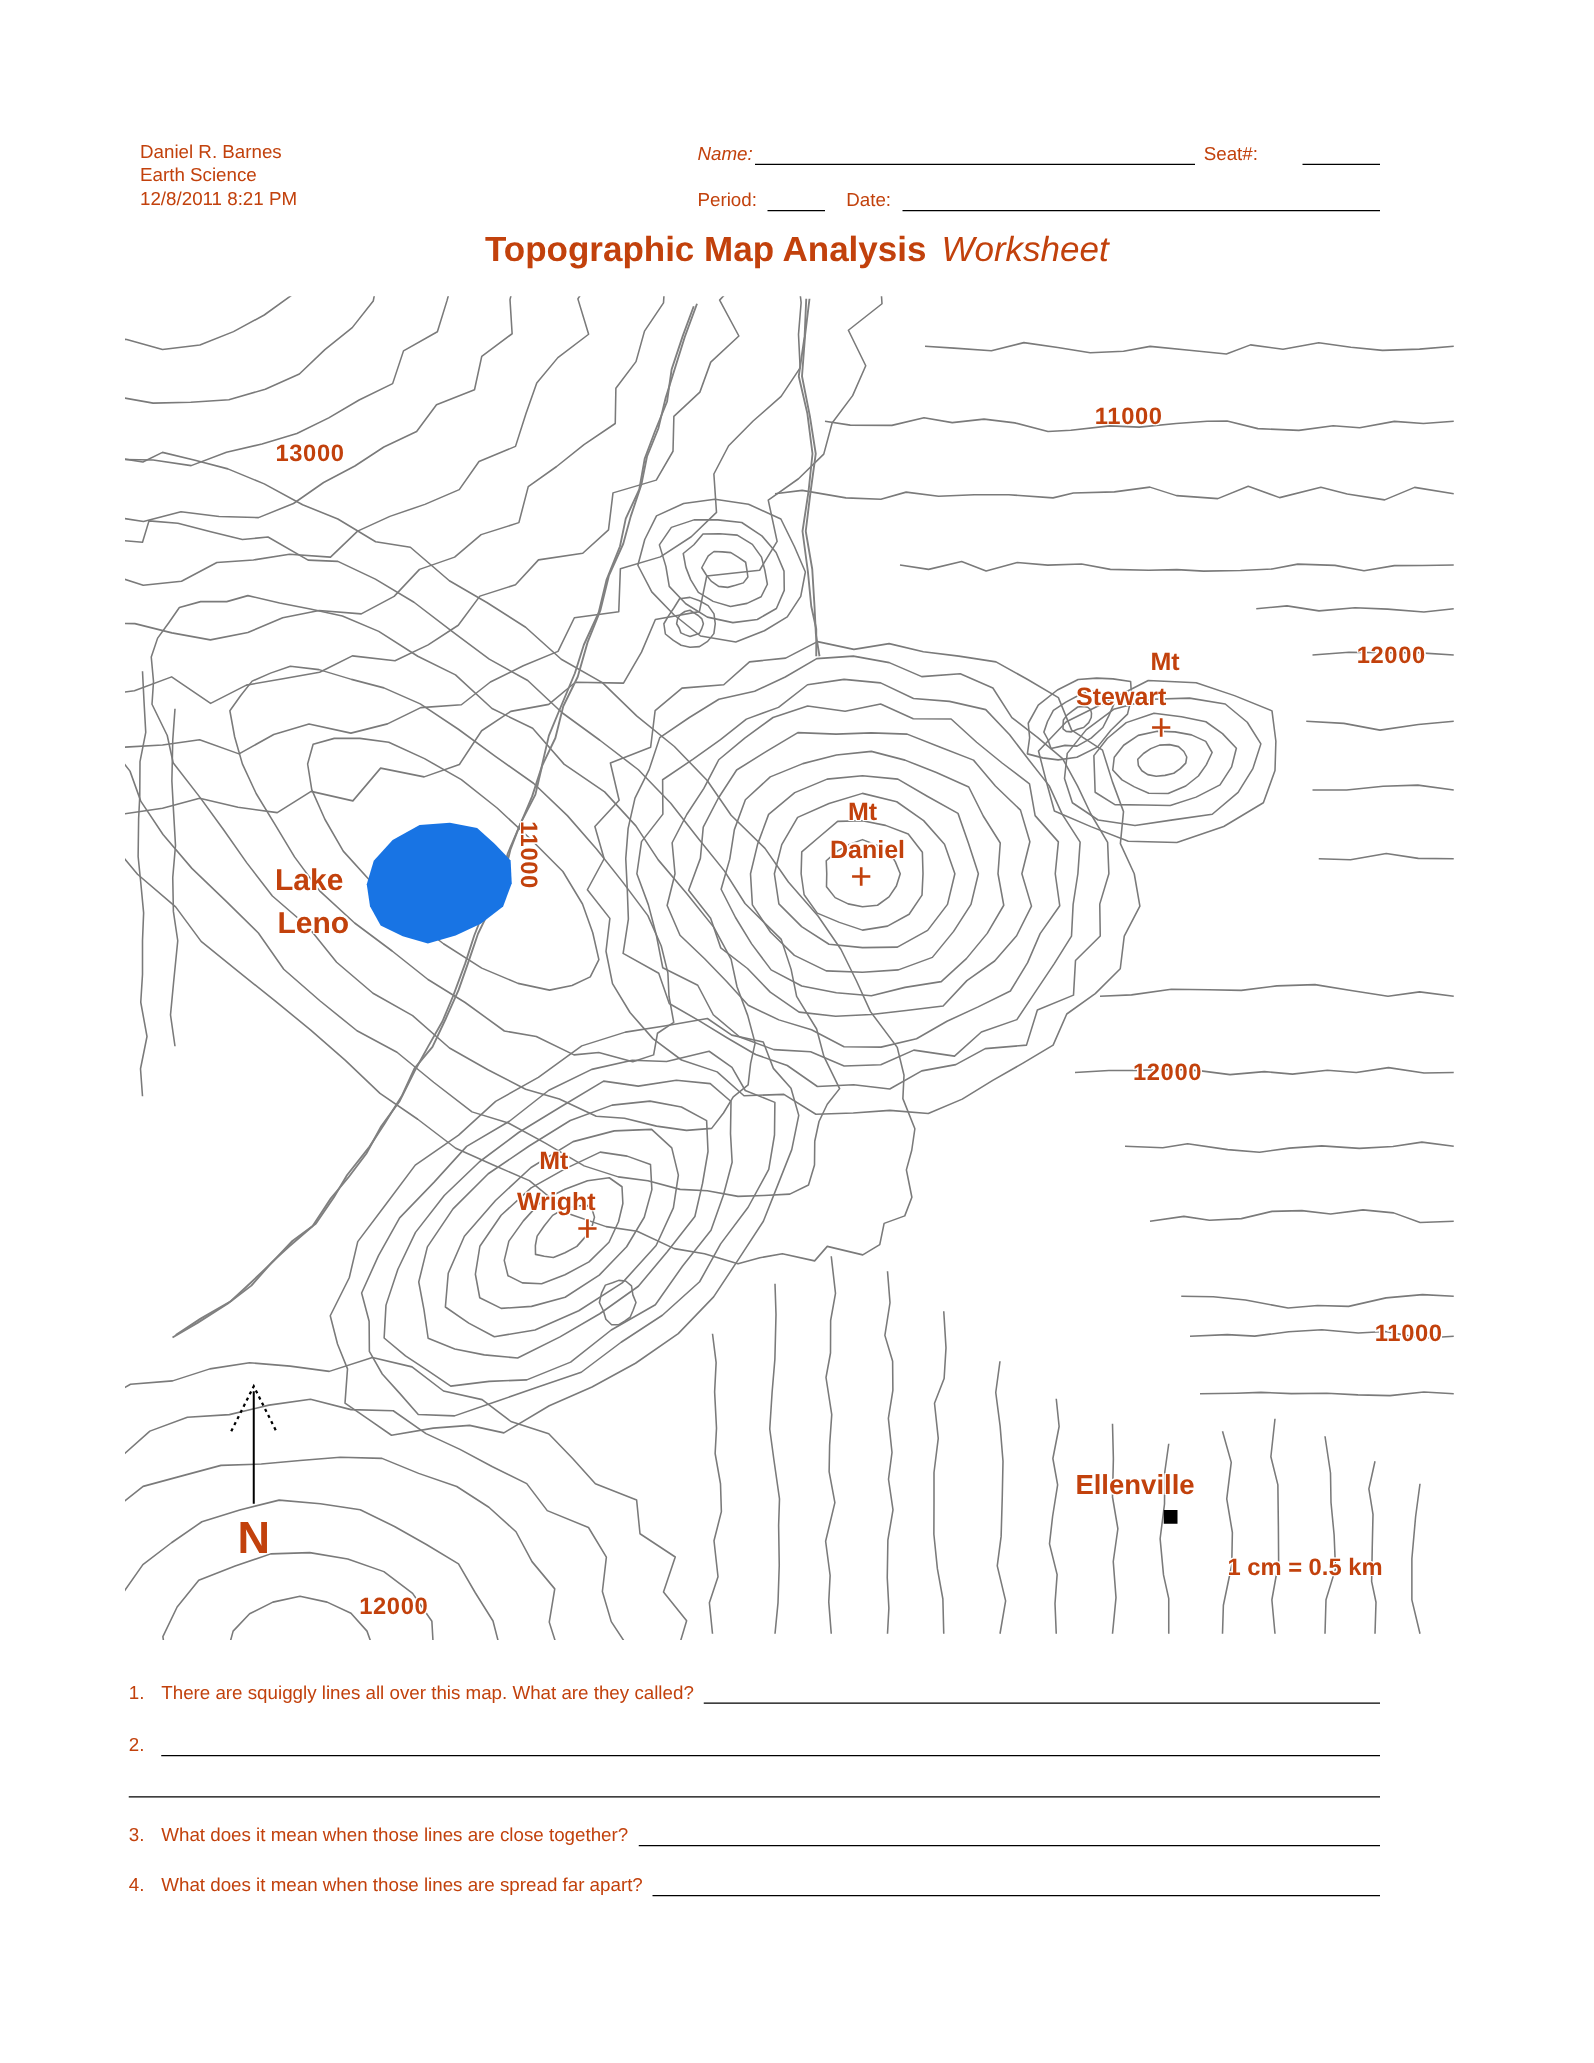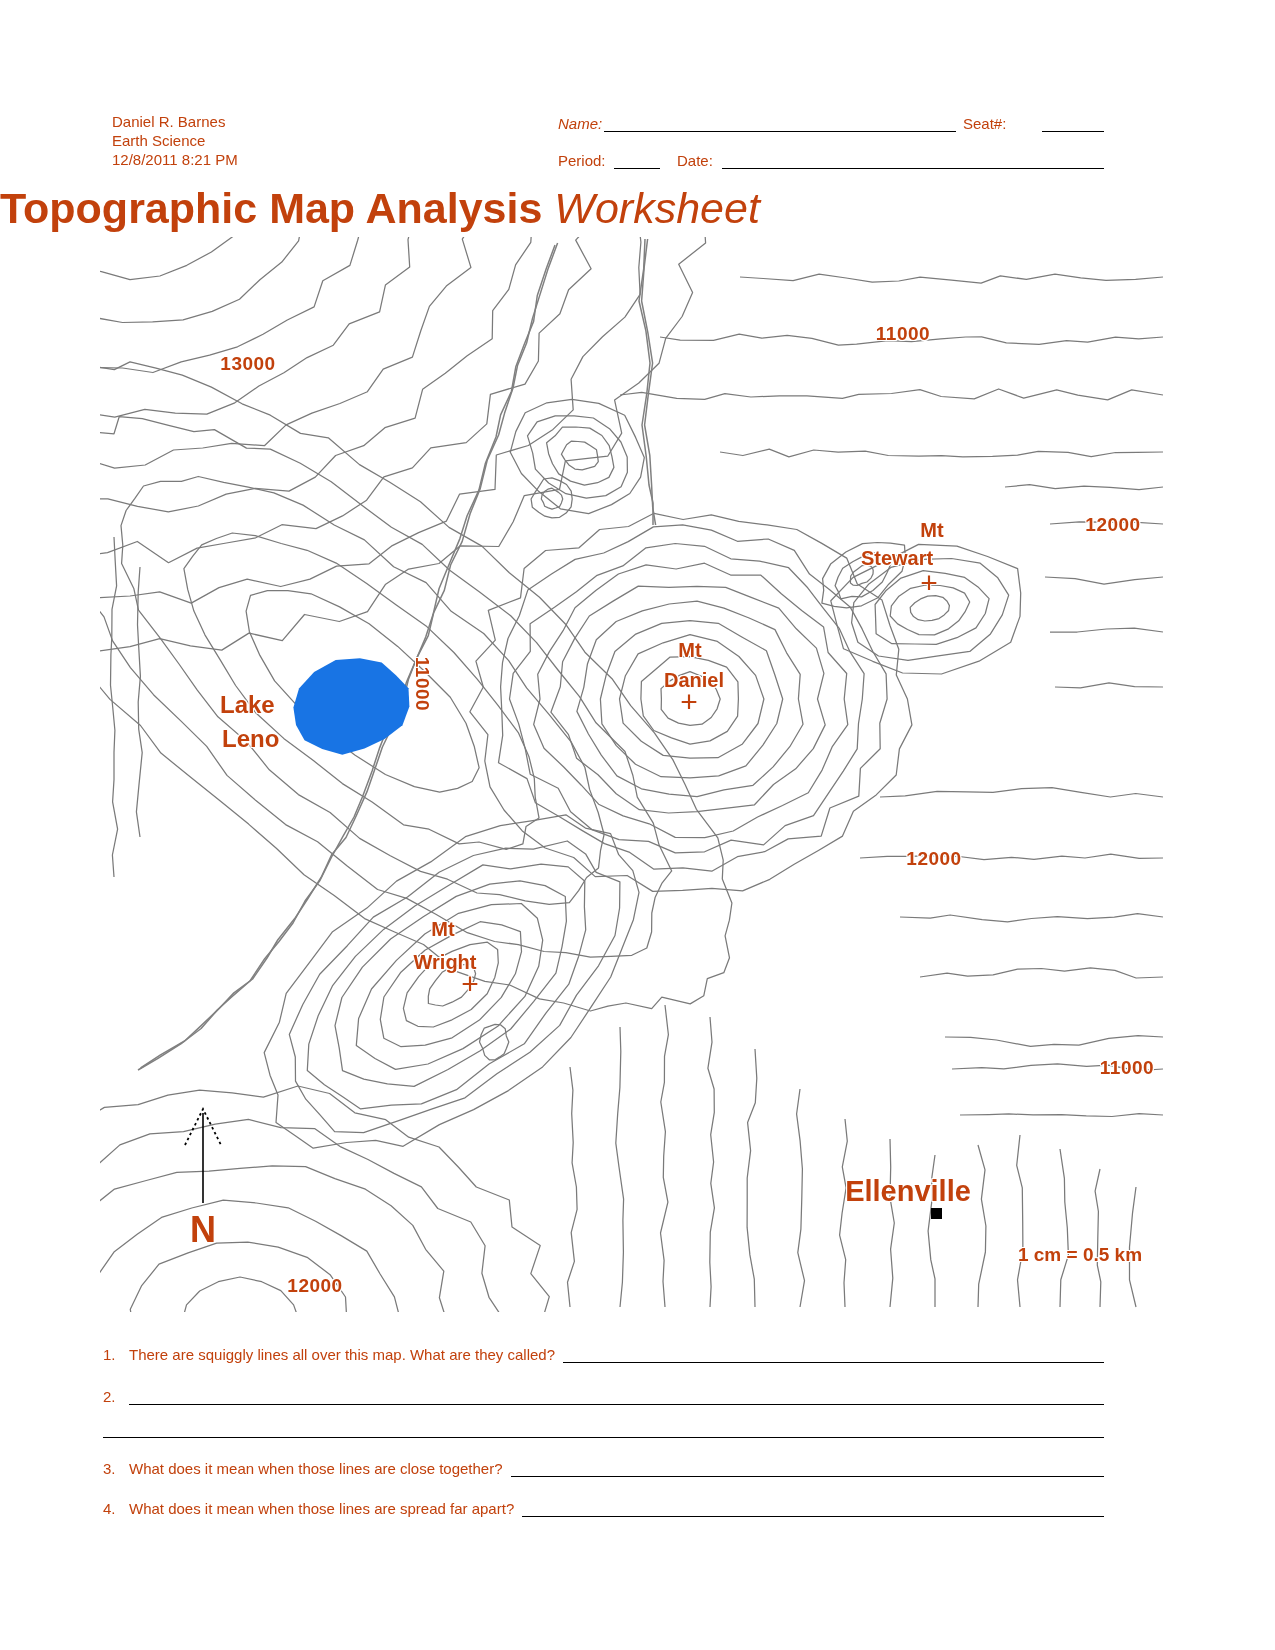--- a/index.html
+++ b/index.html
@@ -3,35 +3,35 @@
 <meta charset="utf-8">
 <style>
   html,body{margin:0;padding:0;background:#fff;}
   .page{position:relative;width:1275px;height:1650px;background:#fff;overflow:hidden;
         font-family:"Liberation Sans",sans-serif;color:#c2410c;}
   
   .author-block{position:absolute;left:112px;top:112px;font-size:15px;line-height:19px;}
   .hlabel{position:absolute;font-size:15px;}
   .fill{position:absolute;height:16px;border-bottom:1.3px solid #000;}
   
-  .title{position:absolute;left:0;right:0;top:184px;text-align:left;font-size:43px;}
+  .title{position:absolute;left:0;right:0;top:184px;text-align:center;font-size:28px;}
   .title .main{font-weight:bold;}
   .title .suffix{font-style:italic;font-weight:normal;margin-left:12px;}
   
   .map{position:absolute;left:100px;top:237px;width:1070px;height:1075px;}
   .map svg{position:absolute;left:0;top:0;}
   .mlabel{position:absolute;font-weight:bold;white-space:nowrap;transform:translateX(-50%);
           text-shadow:1px 0 0 #fff,-1px 0 0 #fff,0 1px 0 #fff,0 -1px 0 #fff,
                       1px 1px 0 #fff,-1px -1px 0 #fff,1px -1px 0 #fff,-1px 1px 0 #fff;}
   .mlabel.leftal{transform:none;}
   .elev{font-size:19px;letter-spacing:.5px;}
   .mt{font-size:20px;}
   .peak{font-size:30px;font-weight:normal;line-height:26px;}
   .lakeName{font-size:24px;}
-  .town{font-size:29px;}
+  .town{font-size:22px;}
   .scale{font-size:19px;}
   .north{font-size:36px;}
   .vert{transform:translate(-50%,-50%) rotate(90deg);}
   .townsq{position:absolute;width:11px;height:11px;background:#000;}
   
   .q{position:absolute;left:103px;width:1001px;display:flex;align-items:flex-end;font-size:15px;}
   .q .num{flex:0 0 26px;}
   .q .qt{margin-right:8px;white-space:nowrap;}
   .q .aline{flex:1 1 auto;border-bottom:1.3px solid #000;height:14px;}
   .contline{position:absolute;left:103px;width:1001px;height:17px;border-bottom:1.3px solid #000;}
@@ -178,21 +178,21 @@
     <div class="mlabel mt" style="left:343px;top:681px;">Mt</div>
     <div class="mlabel mt" style="left:345px;top:714px;">Wright</div>
     <div class="mlabel peak" style="left:370px;top:734px;">+</div>
 
     <div class="mlabel lakeName leftal" style="left:120px;top:454px;">Lake</div>
     <div class="mlabel lakeName leftal" style="left:122px;top:488px;">Leno</div>
 
     <div class="mlabel town" style="left:808px;top:938px;">Ellenville</div>
     <div class="townsq" style="left:831px;top:971px;"></div>
 
-    <div class="mlabel scale" style="left:980px;top:1007px;">1 cm = 0.5 km</div>
+    <div class="mlabel scale" style="left:944px;top:1007px;">1 cm = 0.5 km</div>
     <div class="mlabel north" style="left:103px;top:972px;">N</div>
   </div>
 
   <div class="q" style="top:1346px;">
     <span class="num">1.</span>
     <span class="qt">There are squiggly lines all over this map.  What are they called?</span>
     <span class="aline"></span>
   </div>
   <div class="q" style="top:1388px;">
     <span class="num">2.</span>

